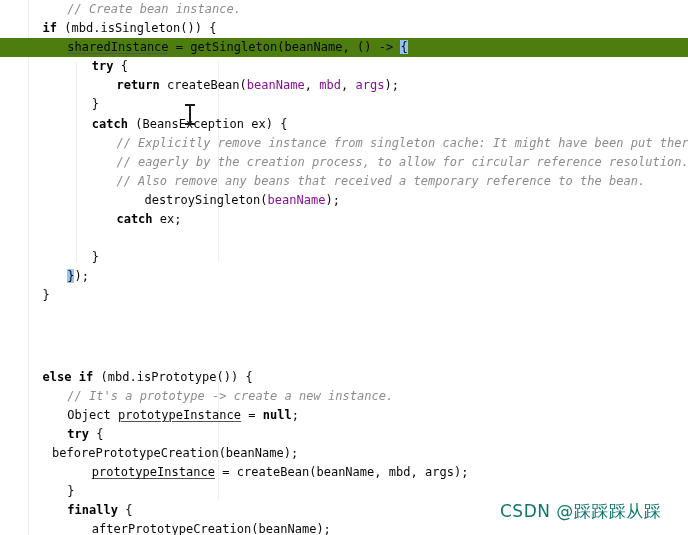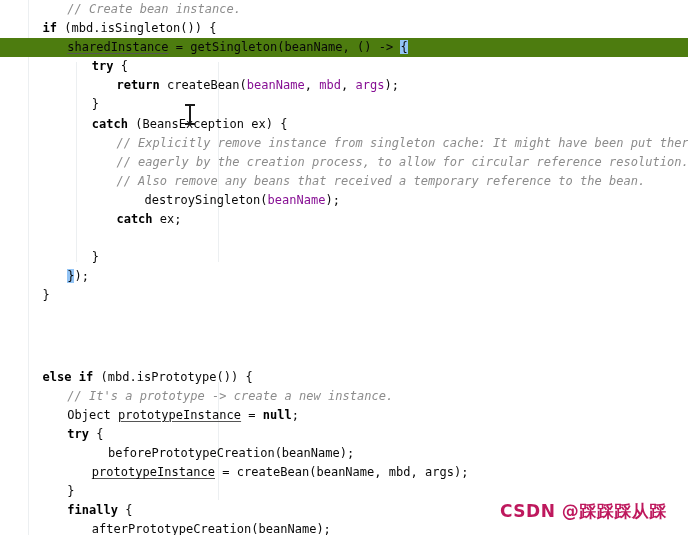--- a/index.html
+++ b/index.html
@@ -65,29 +65,28 @@
     position: absolute;
     width: 1px;
     background: #eceff1;
     z-index: 0;
     pointer-events: none;
   }
 
   
   .watermark {
     position: absolute;
-    color: #be185d;
+    color: #0f766e;
     font-family: "DejaVu Sans", "Liberation Sans", sans-serif;
     font-size: 17px;
     letter-spacing: 0.5px;
     white-space: nowrap;
     z-index: 5;
     pointer-events: none;
     user-select: none;
-    font-weight: bold;
   }
 
   
   .ibeam {
     position: absolute;
     z-index: 6;
     pointer-events: none;
   }
   .ibeam .stem {
     position: absolute;
@@ -136,21 +135,21 @@
       <div class="line"><span class="line-text" style="padding-left: 91.8px;">&nbsp;</span></div>
       <div class="line"><span class="line-text" style="padding-left: 91.8px;"><span class="plain">}</span></span></div>
       <div class="line"><span class="line-text" style="padding-left: 67.2px;"><span class="brace-hl">}</span><span class="plain">);</span></span></div>
       <div class="line"><span class="line-text" style="padding-left: 42.6px;"><span class="plain">}</span></span></div>
       <div class="line"><span class="line-text" style="padding-left: 18px;">&nbsp;</span></div>
       <div class="line"><span class="line-text" style="padding-left: 18px;">&nbsp;</span></div>
       <div class="line"><span class="line-text" style="padding-left: 42.6px; margin-top: 24px;"><span class="kw">else if</span><span class="plain"> (mbd.isPrototype()) {</span></span></div>
       <div class="line"><span class="line-text" style="padding-left: 67.2px;"><span class="cmt">// It's a prototype -&gt; create a new instance.</span></span></div>
       <div class="line"><span class="line-text" style="padding-left: 67.2px;"><span class="plain">Object </span><span class="localvar">prototypeInstance</span><span class="plain"> = </span><span class="kw">null</span><span class="plain">;</span></span></div>
       <div class="line"><span class="line-text" style="padding-left: 67.2px;"><span class="kw">try</span><span class="plain"> {</span></span></div>
-      <div class="line"><span class="line-text" style="padding-left: 108px;"><span class="plain">beforePrototypeCreation(beanName);</span></span></div>
+      <div class="line"><span class="line-text" style="padding-left: 52px;"><span class="plain">beforePrototypeCreation(beanName);</span></span></div>
       <div class="line"><span class="line-text" style="padding-left: 91.8px;"><span class="localvar">prototypeInstance</span><span class="plain"> = createBean(beanName, mbd, args);</span></span></div>
       <div class="line"><span class="line-text" style="padding-left: 67.2px;"><span class="plain">}</span></span></div>
       <div class="line"><span class="line-text" style="padding-left: 67.2px;"><span class="kw">finally</span><span class="plain"> {</span></span></div>
       <div class="line"><span class="line-text" style="padding-left: 91.8px;"><span class="plain">afterPrototypeCreation(beanName);</span></span></div>
       <div class="line"><span class="line-text" style="padding-left: 67.2px;"></span></div>
     </div>
 
   <div class="watermark" style="left: 500px; top: 500px;">CSDN @踩踩踩从踩</div>
 
   <div class="ibeam" style="left: 185px; top: 104px;">

